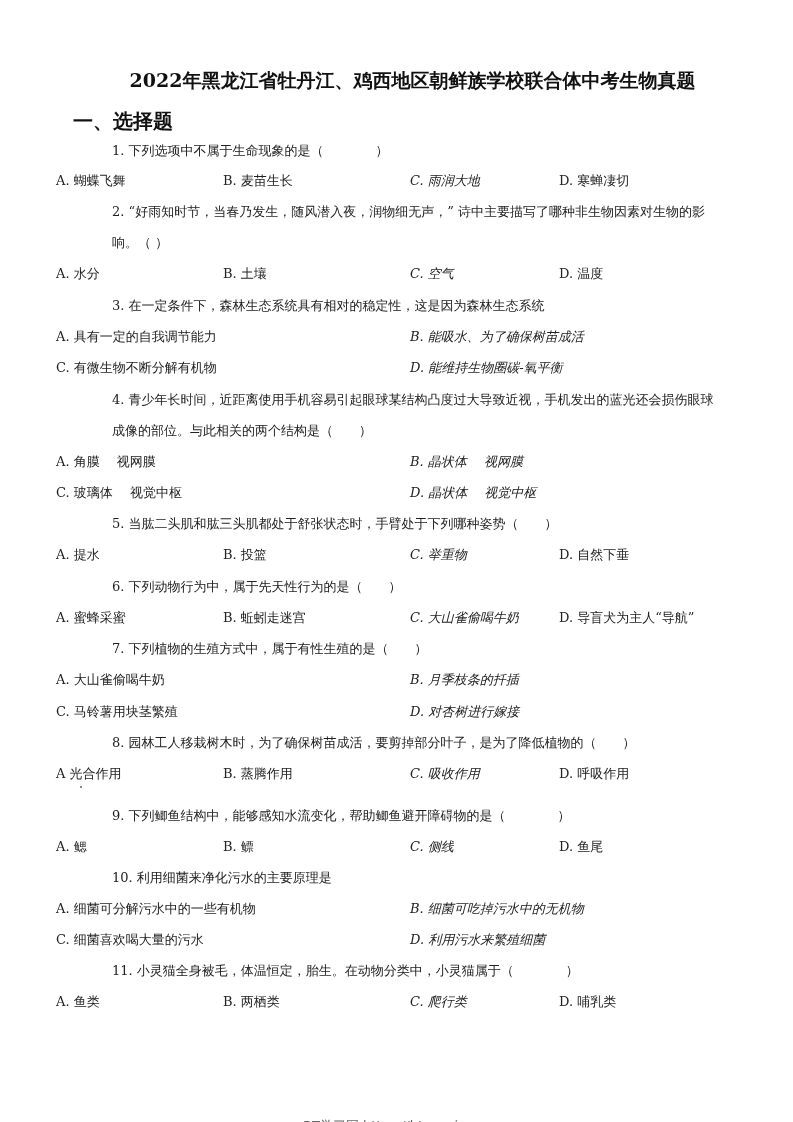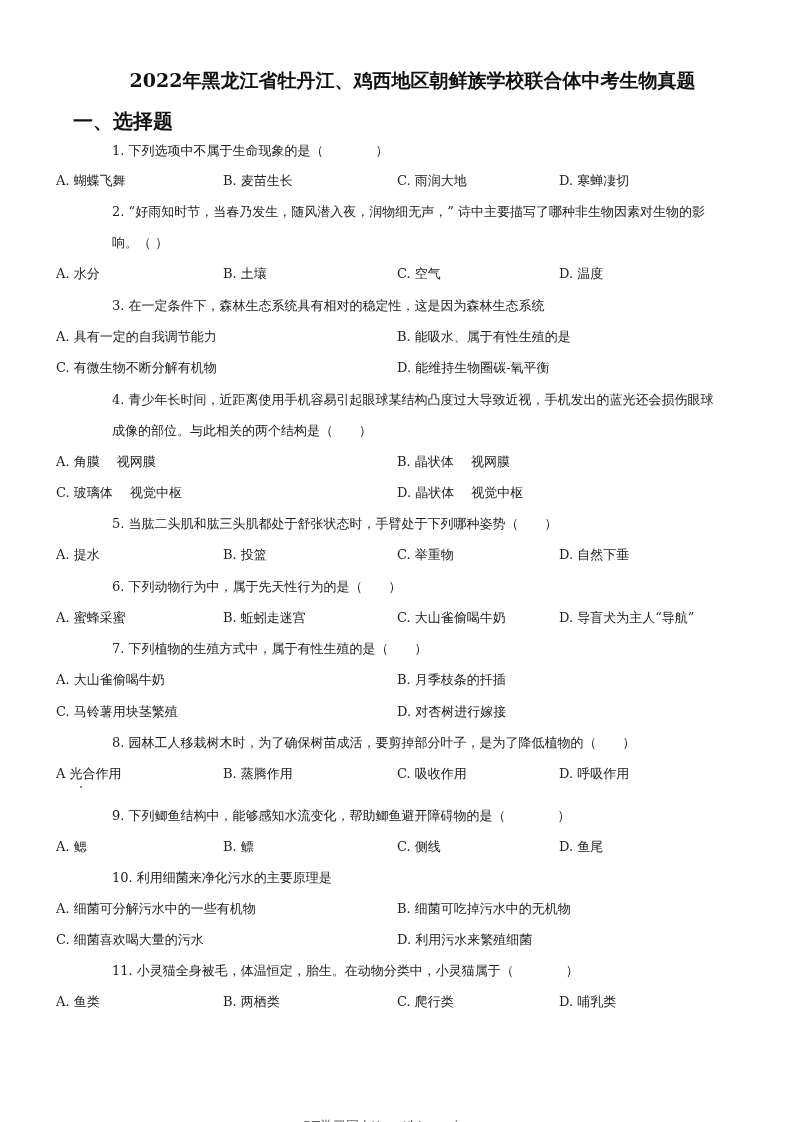--- a/index.html
+++ b/index.html
@@ -14,21 +14,21 @@
       letter-spacing: 0px;
     }
     .section {
       position: absolute; left: 73px; top: 108px;
       font-size: 20px; font-weight: bold; color: #111;
     }
     .line {
       position: absolute; left: 73px; font-size: 13px; white-space: nowrap; color: #222; margin-left: 39px;
     }
     .opt { position: absolute; font-size: 13px; white-space: nowrap; color: #222; }
-    .c1 { left: 56px; } .c2 { left: 223px; } .c3 { left: 397px; } .c4 { left: 559px; }
+    .c1 { left: 56px; } .c2 { left: 223px; } .c3 { left: 410px; font-style: italic; } .c4 { left: 559px; }
     .footer {
       position: absolute; left: 0; width: 793px; top: 1072px; text-align: center;
       font-family: "DejaVu Sans", "Liberation Sans", sans-serif; font-size: 13px; color: #666; margin-top: 45px;
     }
     .dot { position: absolute; left: 80px; top: 786px; width: 2px; height: 2px; background: #888; }
   </style>
 </head>
 <body>
 
 <div class="title">2022年黑龙江省牡丹江、鸡西地区朝鲜族学校联合体中考生物真题</div>
@@ -42,21 +42,21 @@
 
 <div class="line" style="top:203px">2. “好雨知时节，当春乃发生，随风潜入夜，润物细无声，” 诗中主要描写了哪种非生物因素对生物的影</div>
 <div class="line" style="top:234px">响。（ ）</div>
 <div class="opt c1" style="top:265px">A.  水分</div>
 <div class="opt c2" style="top:265px">B.  土壤</div>
 <div class="opt c3" style="top:265px">C.  空气</div>
 <div class="opt c4" style="top:265px">D.  温度</div>
 
 <div class="line" style="top:297px">3. 在一定条件下，森林生态系统具有相对的稳定性，这是因为森林生态系统</div>
 <div class="opt c1" style="top:328px">A.  具有一定的自我调节能力</div>
-<div class="opt c3" style="top:328px">B.  能吸水、属于有性生殖的是</div>
+<div class="opt c3" style="top:328px">B.  能吸水、为了确保树苗成活</div>
 <div class="opt c1" style="top:359px">C.  有微生物不断分解有机物</div>
 <div class="opt c3" style="top:359px">D.  能维持生物圈碳-氧平衡</div>
 
 <div class="line" style="top:391px">4. 青少年长时间，近距离使用手机容易引起眼球某结构凸度过大导致近视，手机发出的蓝光还会损伤眼球</div>
 <div class="line" style="top:422px">成像的部位。与此相关的两个结构是（　　）</div>
 <div class="opt c1" style="top:453px">A. 角膜　 视网膜</div>
 <div class="opt c3" style="top:453px">B. 晶状体　 视网膜</div>
 <div class="opt c1" style="top:484px">C. 玻璃体　 视觉中枢</div>
 <div class="opt c3" style="top:484px">D. 晶状体　 视觉中枢</div>
 

